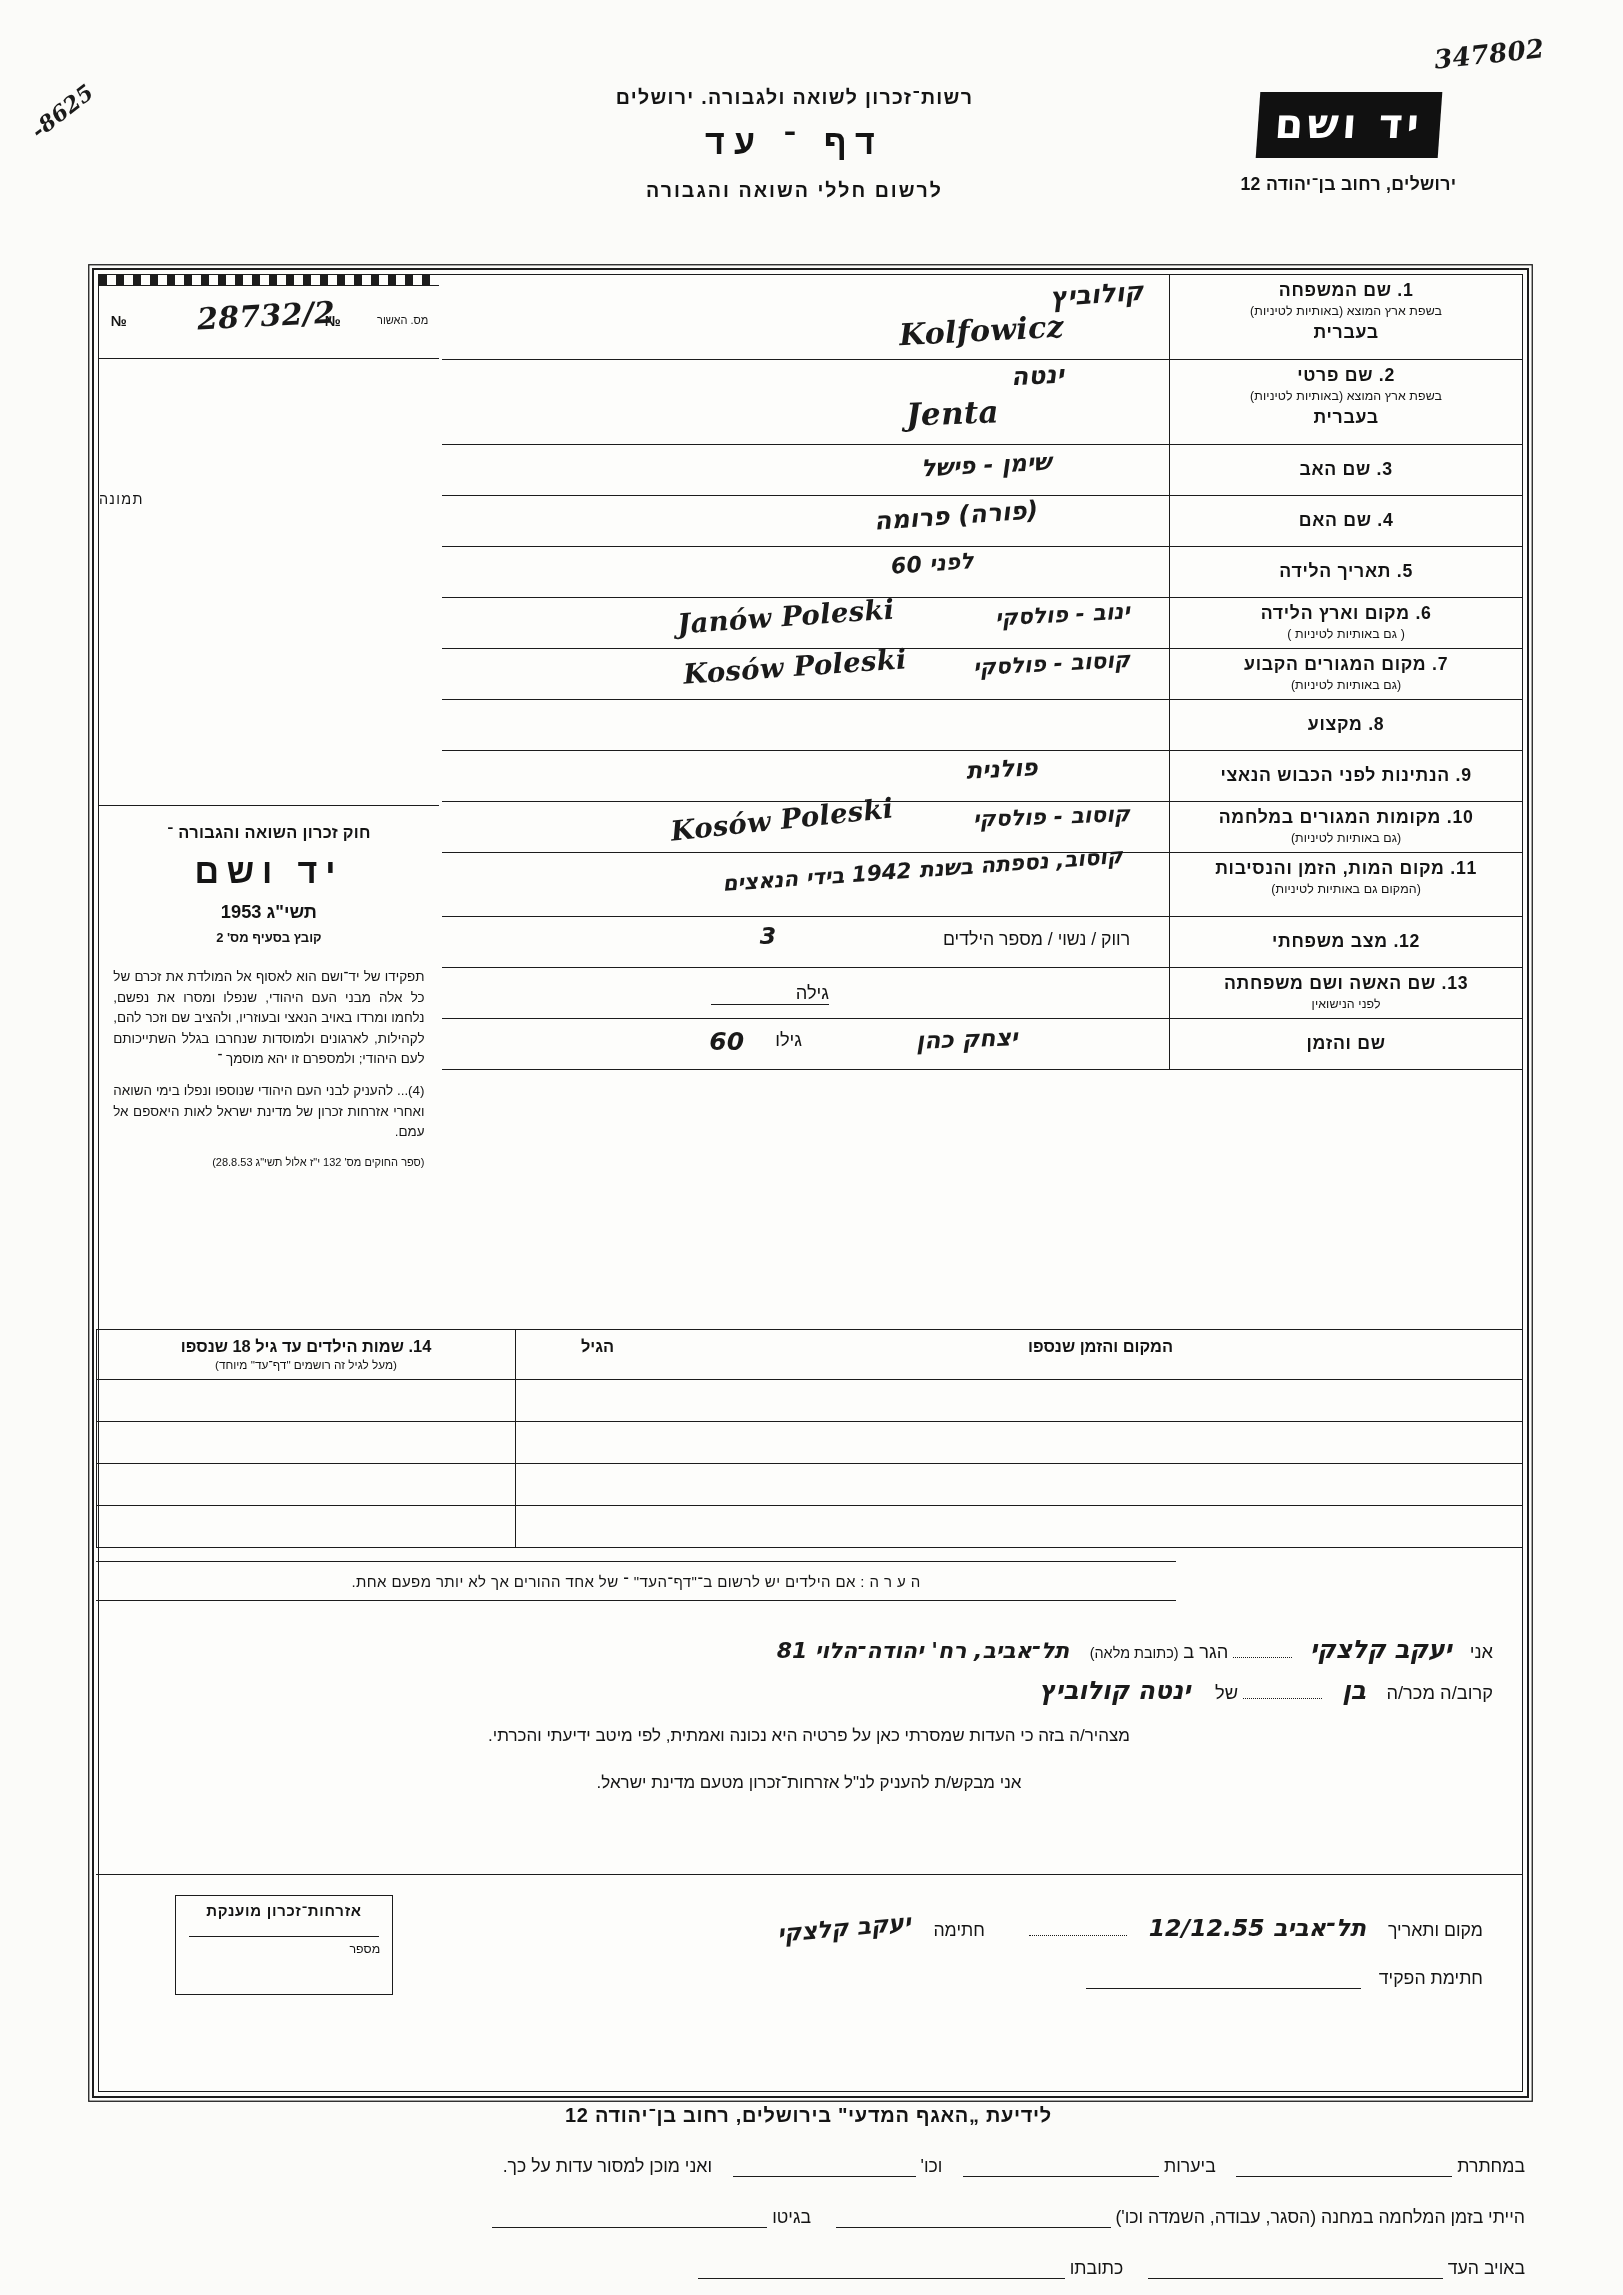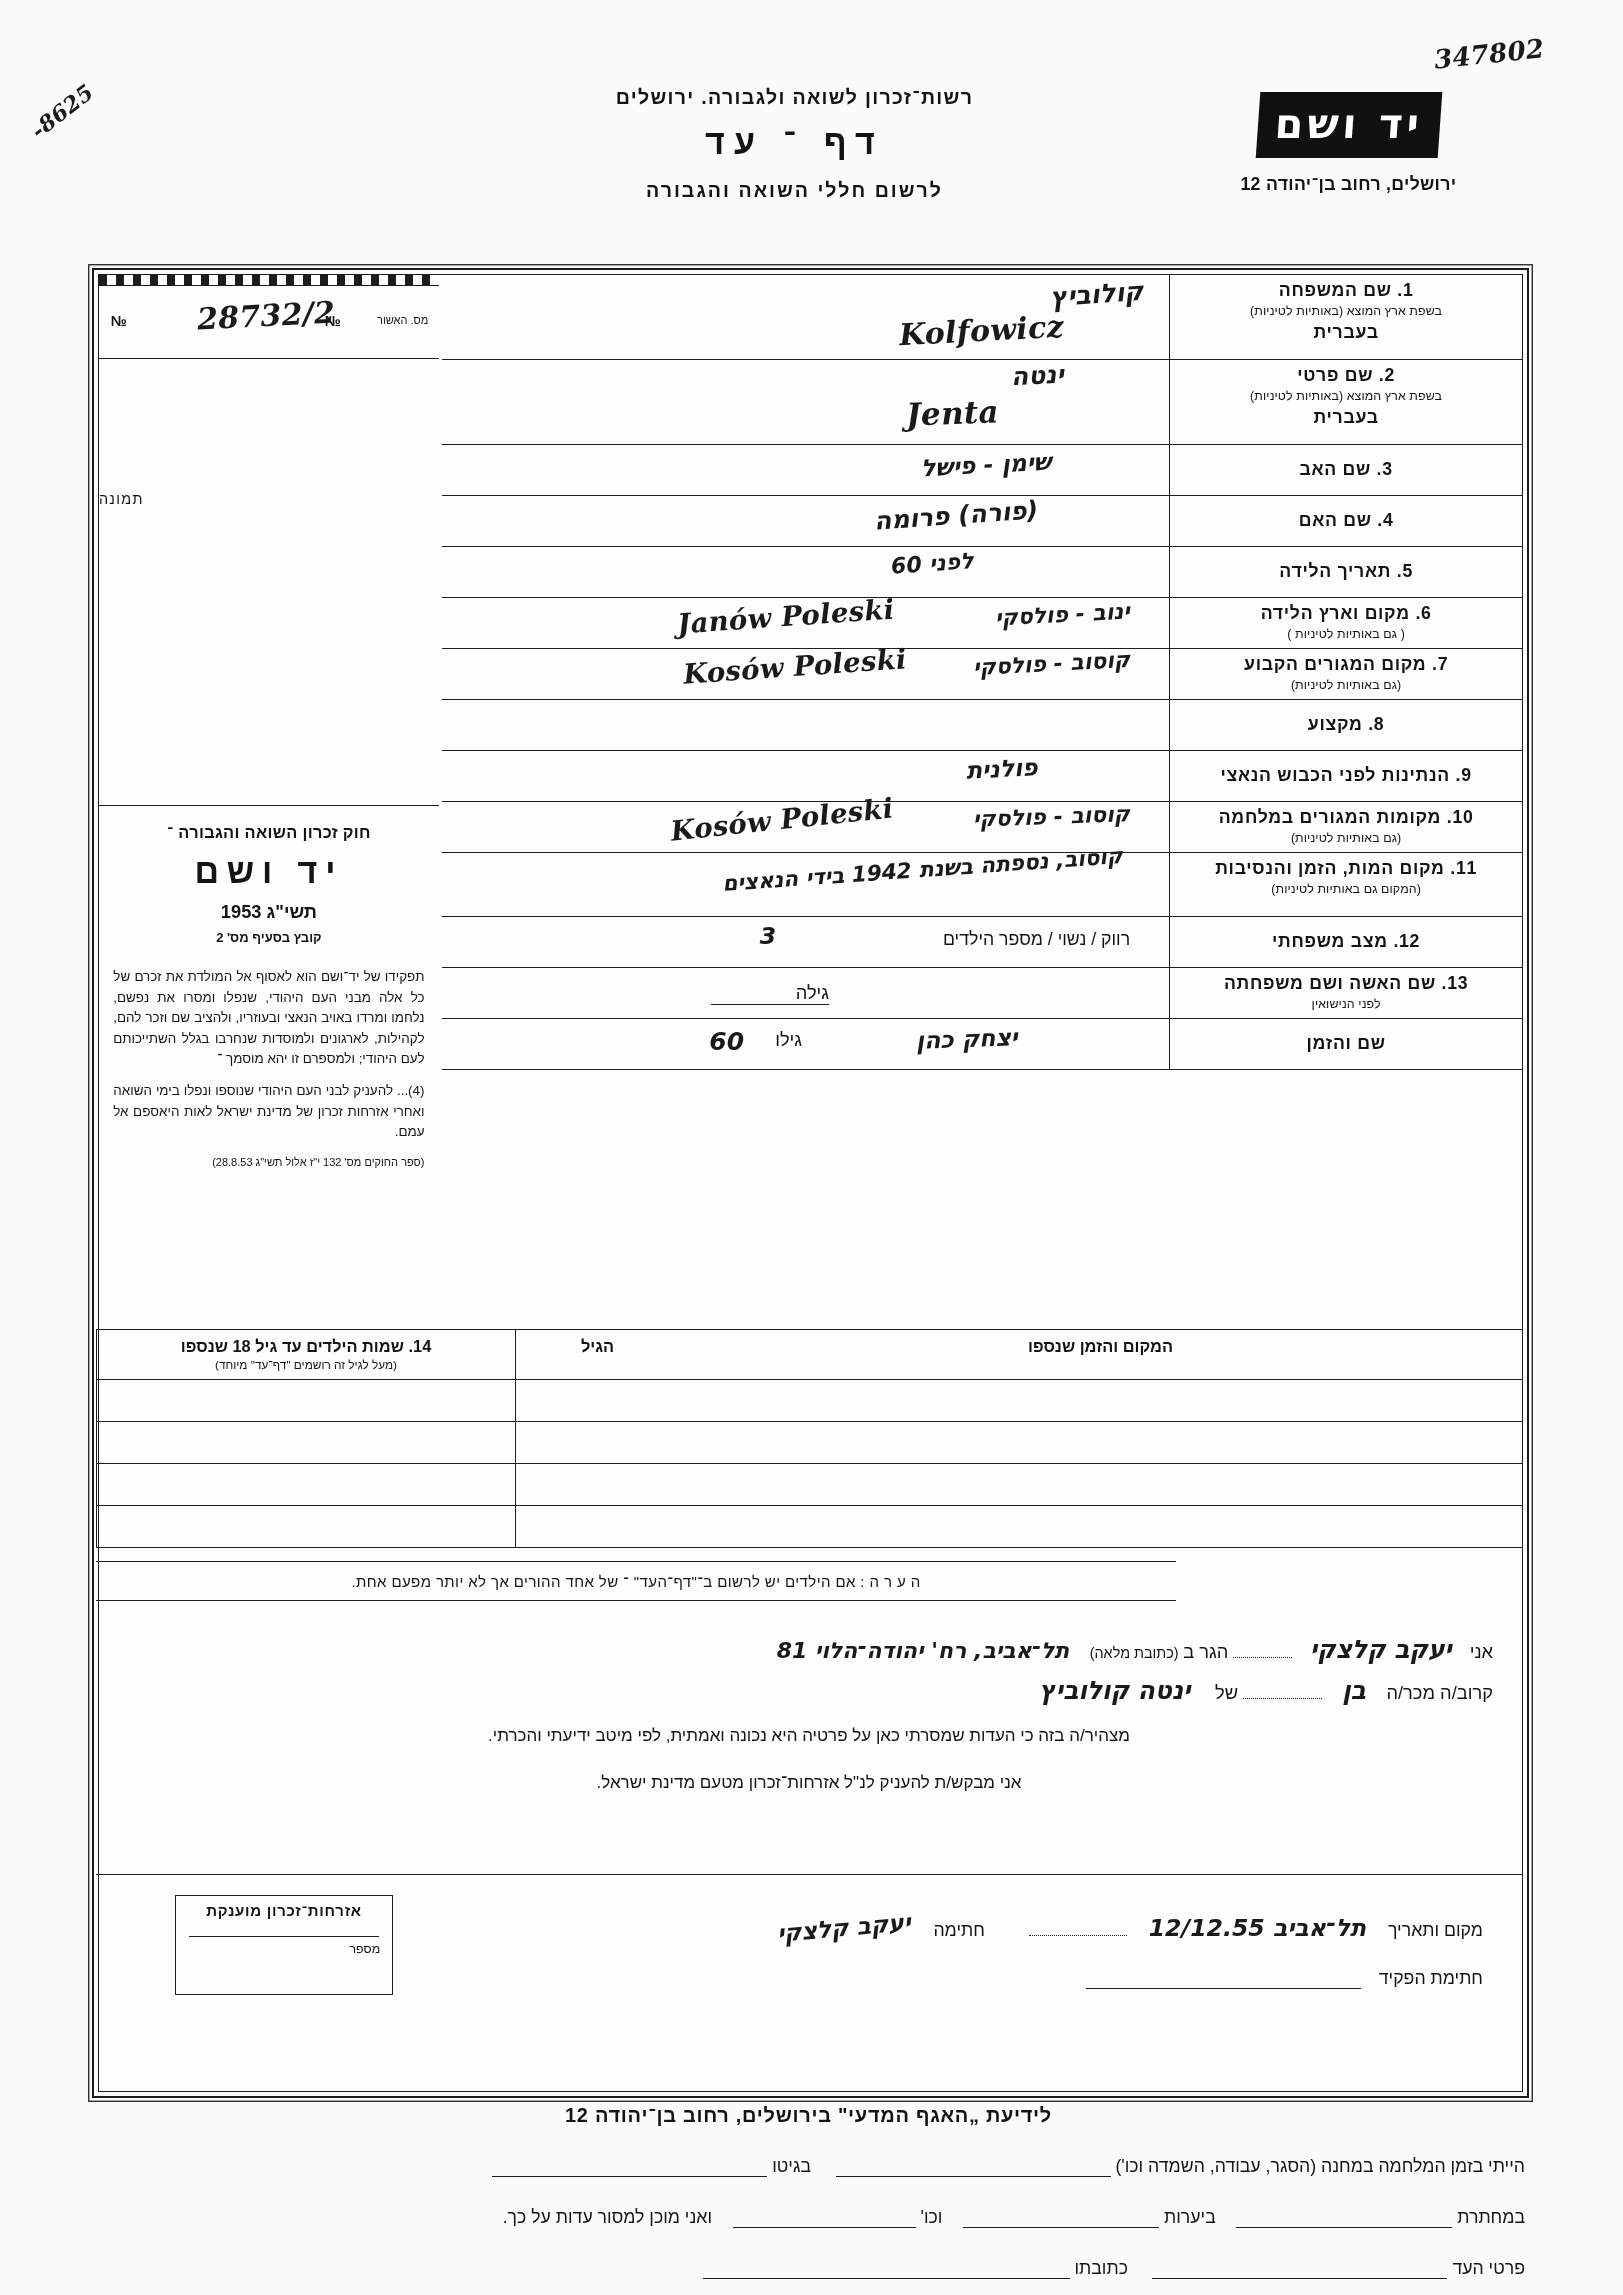--- a/index.html
+++ b/index.html
@@ -587,36 +587,36 @@
       <div style="font-size:17.7px;">
         <span>חתימת הפקיד</span>
         <span class="fill" style="width:275px; margin-right:13px;"></span>
       </div>
     </div>
   </div>
 
   <div class="bottom">
     <div class="bottom-title">לידיעת „האגף המדעי" בירושלים, רחוב בן־יהודה 12</div>
     <div class="b-line">
-      <span>הייתי בזמן המלחמה במחנה (הסגר, עבודה, השמדה וכו')</span>
-      <span class="fill" style="width:275px;"></span>
-      <span style="margin-right:19.6px;">בגיטו</span>
-      <span class="fill" style="width:275px;"></span>
-    </div>
-    <div class="b-line">
       <span>במחתרת</span>
       <span class="fill" style="width:216px;"></span>
       <span style="margin-right:15.7px;">ביערות</span>
       <span class="fill" style="width:196px;"></span>
       <span style="margin-right:15.7px;">וכו'</span>
       <span class="fill" style="width:183px;"></span>
       <span style="margin-right:15.7px;">ואני מוכן למסור עדות על כך.</span>
     </div>
     <div class="b-line">
-      <span>פרטי העד</span>
+      <span>הייתי בזמן המלחמה במחנה (הסגר, עבודה, השמדה וכו')</span>
+      <span class="fill" style="width:275px;"></span>
+      <span style="margin-right:19.6px;">בגיטו</span>
+      <span class="fill" style="width:275px;"></span>
+    </div>
+    <div class="b-line">
+      <span>באויב העד</span>
       <span class="fill" style="width:295px;"></span>
       <span style="margin-right:19.6px;">כתובתו</span>
       <span class="fill" style="width:367px;"></span>
     </div>
   </div>
 
 </div>
 
 
 </body></html>

